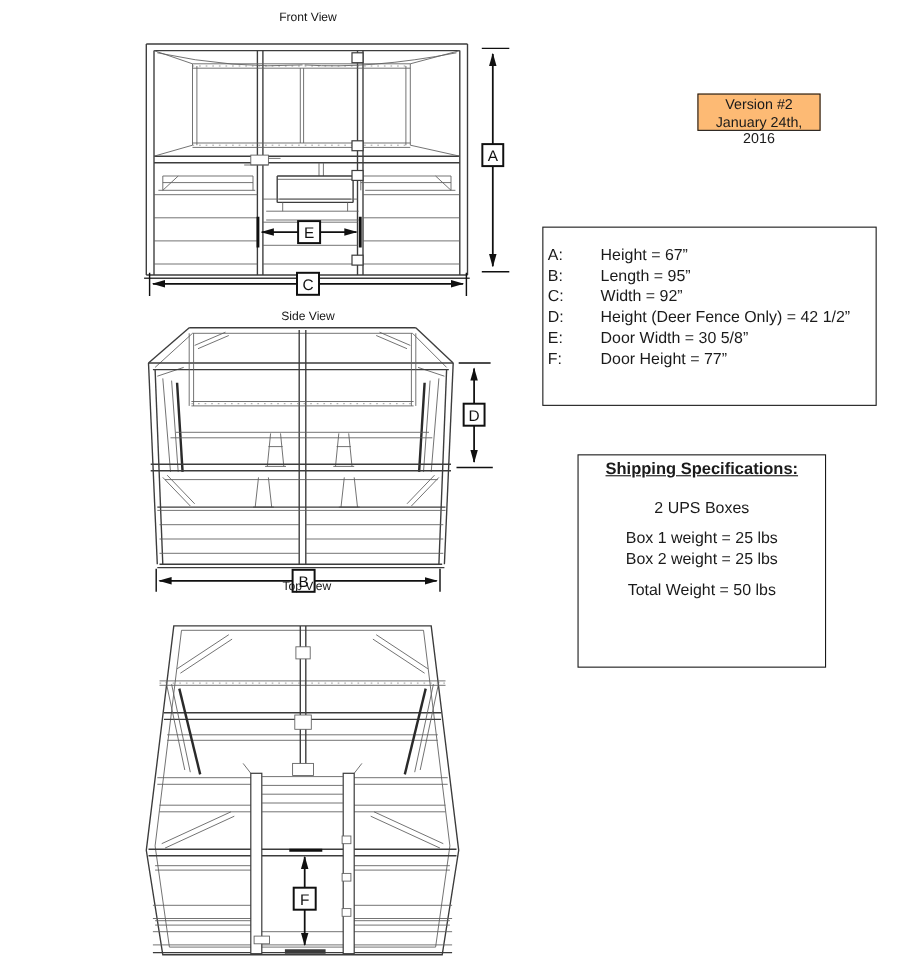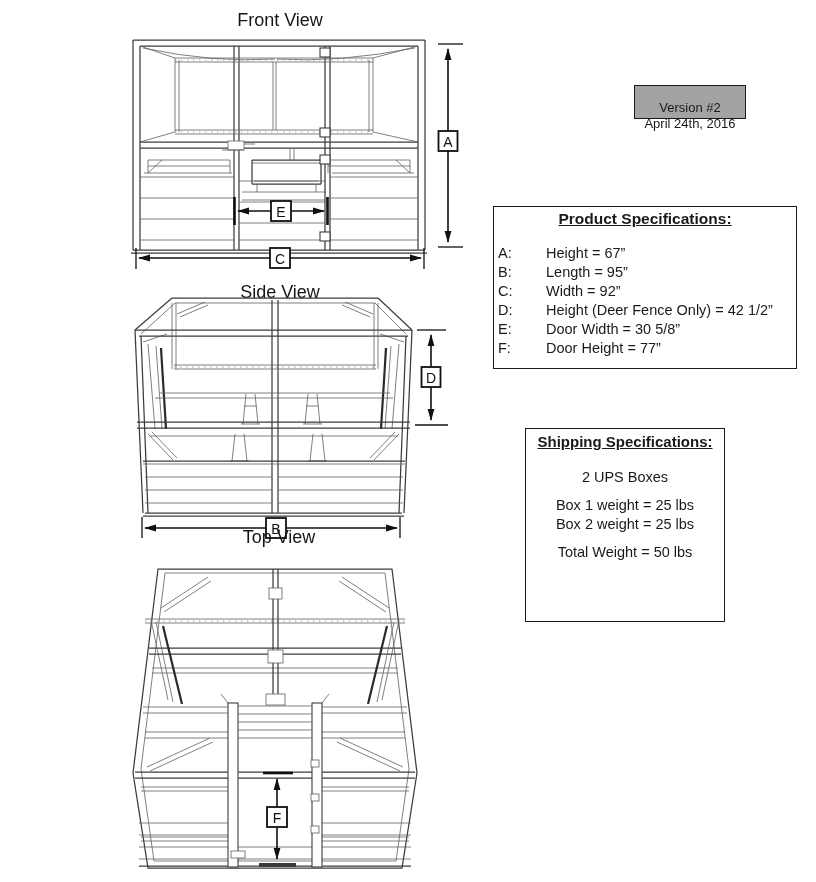--- a/index.html
+++ b/index.html
@@ -1,30 +1,30 @@
 <!DOCTYPE html>
 <html><head>
 <meta charset="utf-8">
 <style>
   html,body{margin:0;padding:0;background:#fff;}
   #canvas{position:relative;width:816px;height:882px;background:#ffffff;overflow:hidden;
           font-family:"Liberation Sans",sans-serif;color:#1a1a1a;}
   .abs{position:absolute;}
-  .view-title{font-size:18px;text-align:center;color:#161616;}
+  .view-title{font-size:11px;text-align:center;color:#161616;}
   
   .specbox{position:absolute;border:1.6px solid #1a1a1a;background:#fff;box-sizing:border-box;}
   .spec-title{font-weight:bold;text-decoration:underline;text-align:center;font-size:15.5px;margin-top:3px;}
   .prod-rows{margin-top:16px;}
   .prod-row{display:flex;font-size:14.5px;line-height:19px;}
   .prod-key{width:48px;padding-left:4px;flex:0 0 auto;}
   .ship-line{text-align:center;font-size:14.5px;line-height:19px;}
   .gap-top{margin-top:9px;}
   .first-gap{margin-top:18px;}
-  .version{position:absolute;border:1.6px solid #1a1a1a;background:#a3a3a3;box-sizing:border-box;
-           text-align:center;font-size:13px;line-height:15.5px;padding-top:14px;}
+  .version{position:absolute;border:1.6px solid #1a1a1a;background:#fdba74;box-sizing:border-box;
+           text-align:center;font-size:13px;line-height:15.5px;padding-top:1px;}
   
   .sl{stroke:#606060;stroke-width:.8;fill:none;}
   .sm{stroke:#3c3c3c;stroke-width:1.25;fill:none;}
   .sb{stroke:#2a2a2a;stroke-width:2.2;fill:none;}
   .sd{stroke:#101010;stroke-width:1.6;fill:none;}
   .tk{stroke:#101010;stroke-width:1.3;fill:none;}
   .tt{stroke:#101010;stroke-width:2.6;fill:none;}
   .dash{stroke:#8f8f8f;stroke-width:.8;stroke-dasharray:1.5,4.5;fill:none;}
   .lbox{fill:#fff;stroke:#101010;stroke-width:1.8;}
   .ltxt{font:400 14px "Liberation Sans",sans-serif;fill:#111;text-anchor:middle;dominant-baseline:central;}
@@ -364,25 +364,24 @@
       <line class="tt" x1="138" y1="209" x2="168" y2="209"></line>
       <line class="sd" x1="152" y1="215" x2="152" y2="295" marker-start="url(#arrS)" marker-end="url(#arrE)"></line>
       <line x1="134" y1="301" x2="171" y2="301" stroke="#3a3a3a" stroke-width="4"></line>
       <rect class="lbox" x="142" y="243" width="20" height="20"></rect>
       <text class="ltxt" x="152" y="253.5">F</text>
     </g>
   </svg>
 
   <div class="version" style="left:634px;top:85px;width:112px;height:34px;">
     <div>Version #2</div>
-    <div>April 24th, 2016</div>
+    <div>January 24th, 2016</div>
   </div>
 
   <div class="specbox" style="left:493px;top:206px;width:304px;height:163px;">
-    <div class="spec-title">Product Specifications:</div>
     <div class="prod-rows">
       <div class="prod-row">
         <span class="prod-key">A:</span>
         <span>Height = 67”</span>
       </div>
       <div class="prod-row">
         <span class="prod-key">B:</span>
         <span>Length = 95”</span>
       </div>
       <div class="prod-row">
@@ -397,21 +396,21 @@
         <span class="prod-key">E:</span>
         <span>Door Width = 30 5/8”</span>
       </div>
       <div class="prod-row">
         <span class="prod-key">F:</span>
         <span>Door Height = 77”</span>
       </div>
     </div>
   </div>
 
-  <div class="specbox" style="left:525px;top:428px;width:200px;height:194px;">
+  <div class="specbox" style="left:525px;top:413px;width:226px;height:194px;">
     <div class="spec-title" style="font-size:15px;margin-top:4px;">Shipping Specifications:</div>
     <div class="ship-line first-gap">2 UPS Boxes</div>
     <div class="ship-line gap-top">Box 1 weight = 25 lbs</div>
     <div class="ship-line">Box 2 weight = 25 lbs</div>
     <div class="ship-line gap-top">Total Weight = 50 lbs</div>
   </div>
 
 </div>
 
 </body></html>

